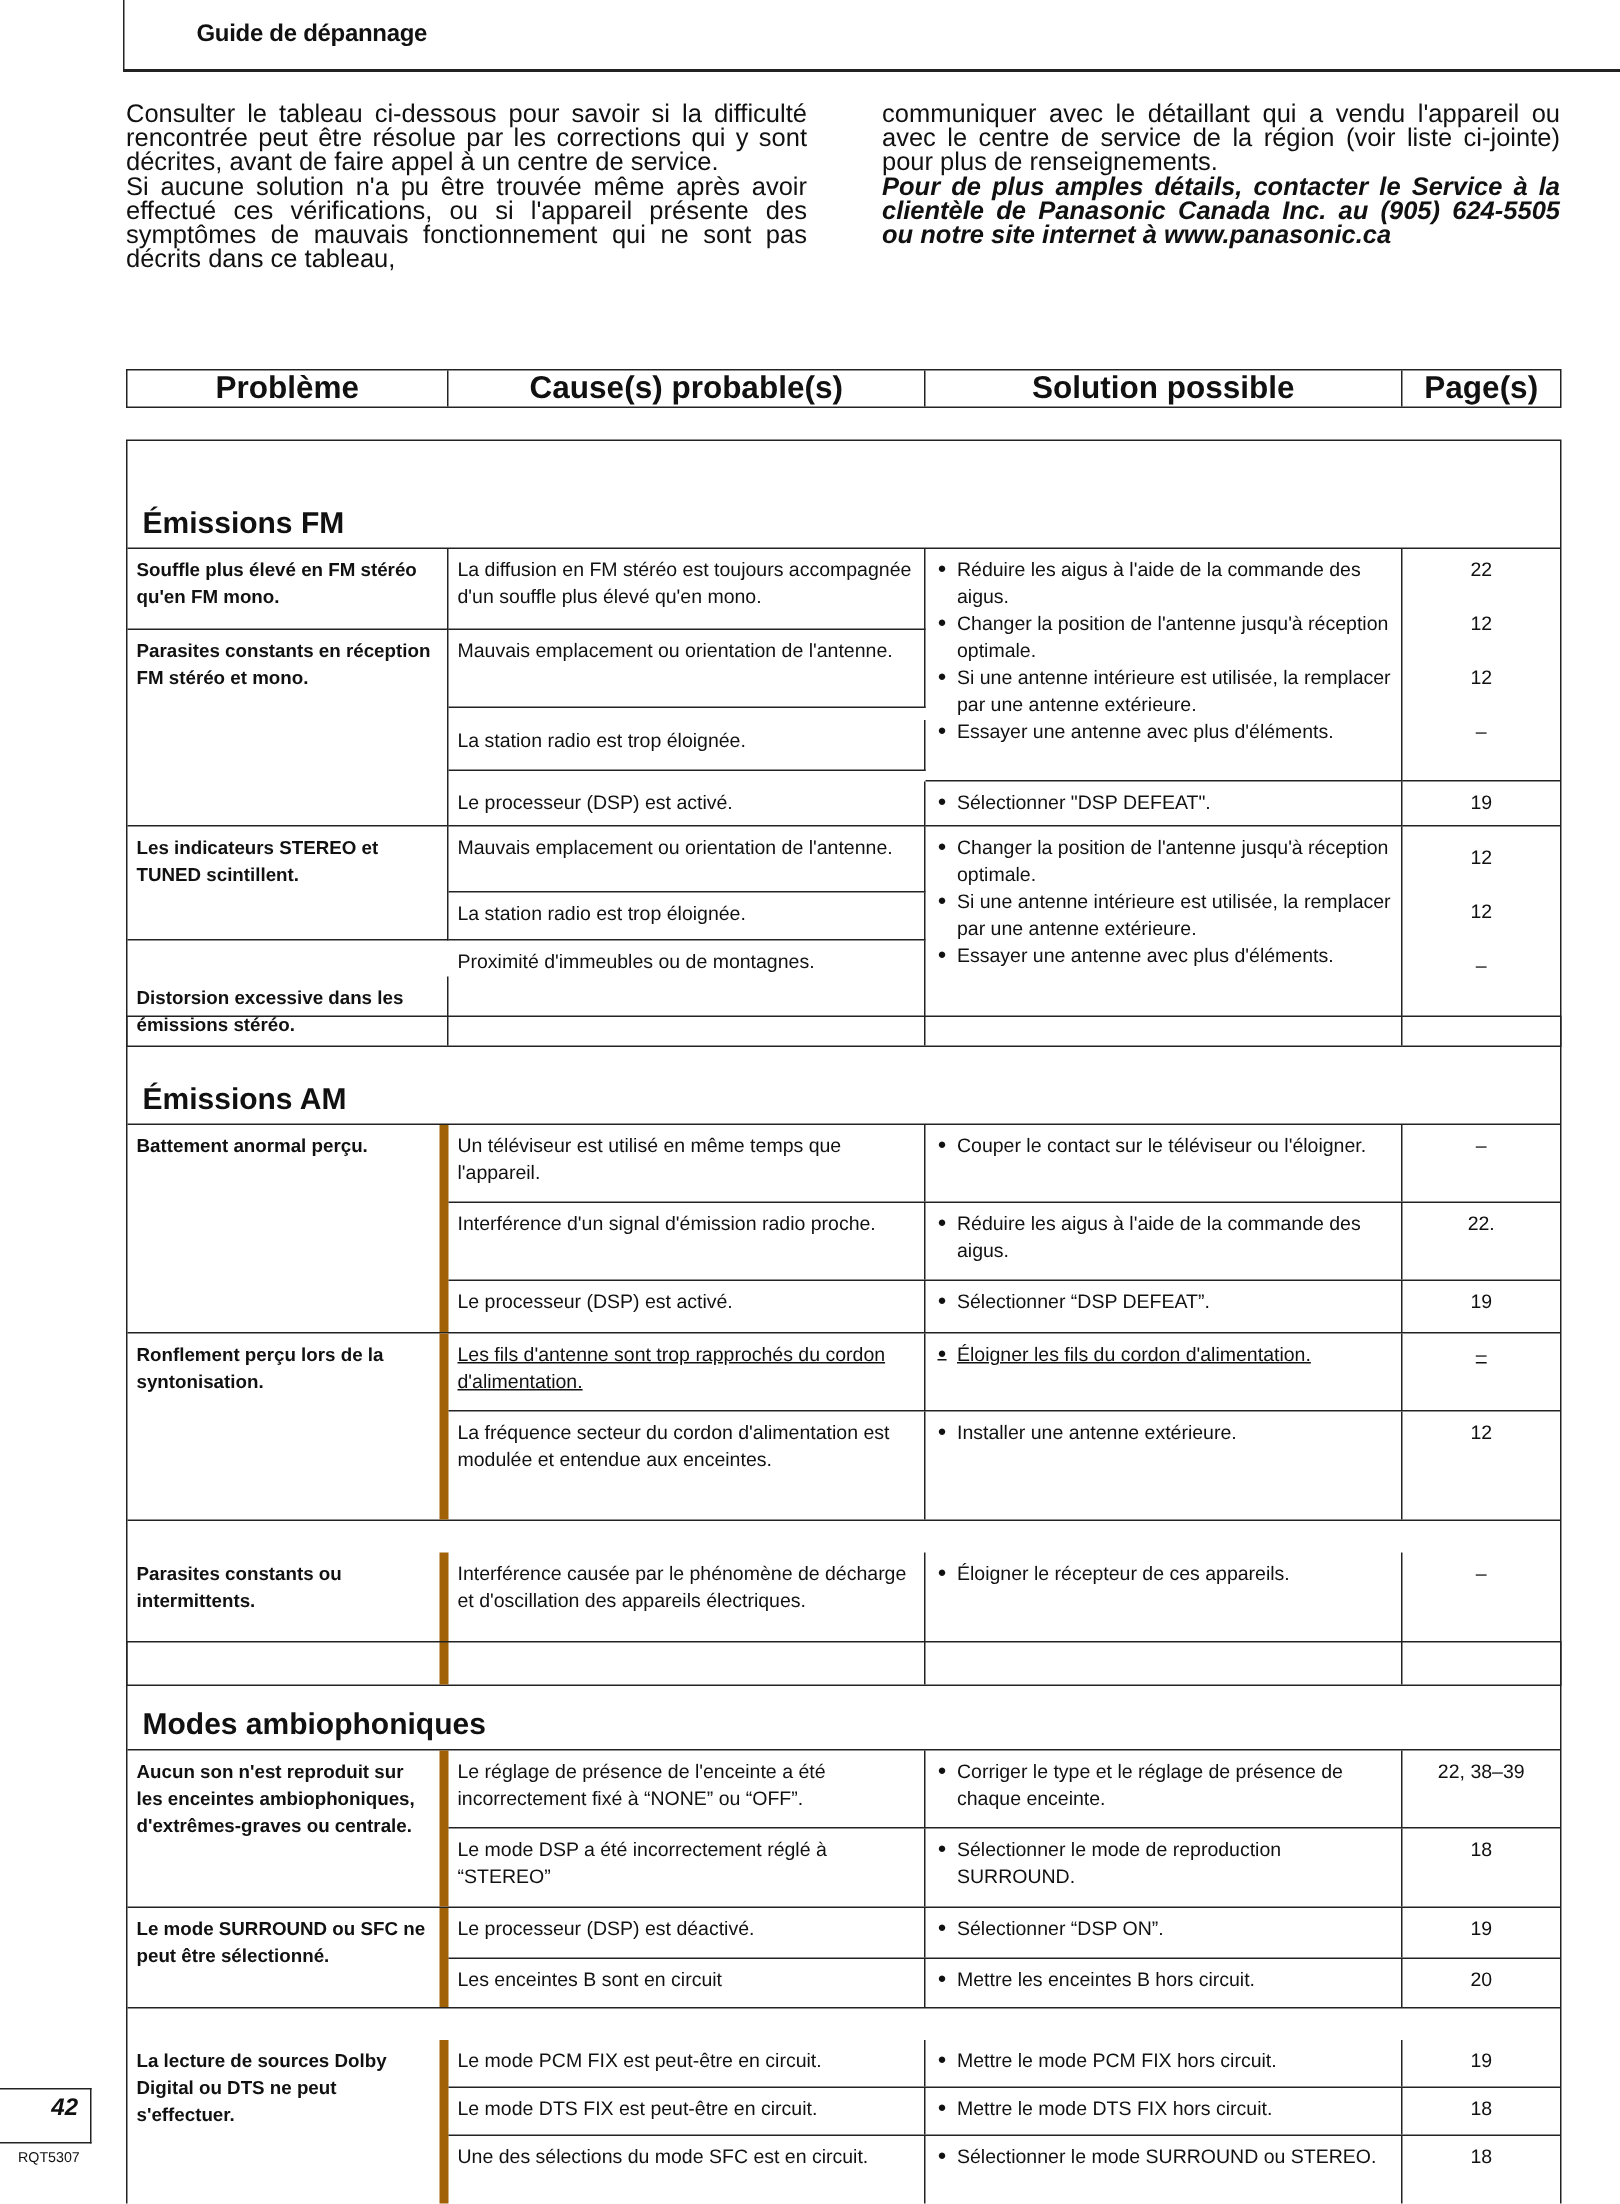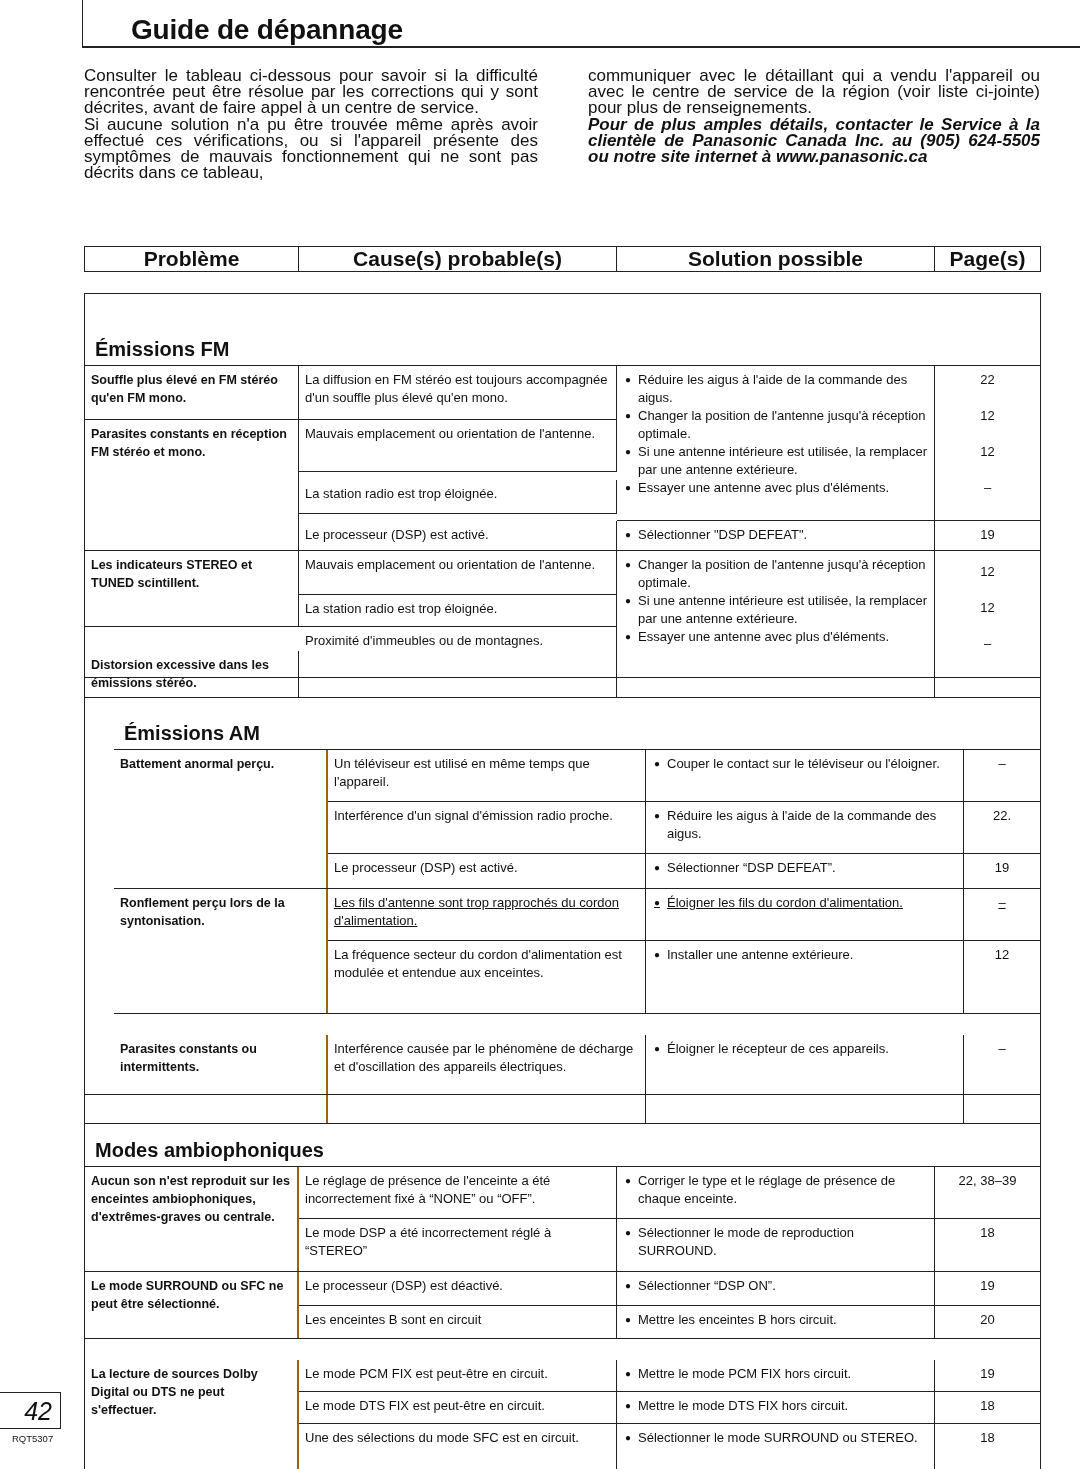--- a/index.html
+++ b/index.html
@@ -1,58 +1,58 @@
 <!DOCTYPE html>
 <html><head>
   <meta charset="utf-8">
   <style>
     * { box-sizing: border-box; margin: 0; padding: 0; }
     html, body { width: 1080px; height: 1469px; background: #fff; }
     body { position: relative; font-family: "Liberation Sans", sans-serif; color: #111; overflow: hidden; }
 
     .title-box { position: absolute; left: 82px; top: 0; width: 998px; height: 48px; border-left: 1.5px solid #222; border-bottom: 2px solid #222; }
-    .title { position: absolute; left: 48px; top: 14px; font-size: 28px; font-weight: bold; letter-spacing: -0.2px; }
+    .title { position: absolute; left: 48px; top: 14px; font-size: 16px; font-weight: bold; letter-spacing: -0.2px; }
 
     .intro { position: absolute; top: 68px; font-size: 17px; line-height: 16.2px; text-align: justify; }
     .intro.left { left: 84px; width: 454px; }
     .intro.right { left: 588px; width: 452px; }
     .intro p { margin: 0; }
     .intro .bold-it { font-weight: bold; font-style: italic; }
 
     .header-row { position: absolute; left: 84px; top: 246px; width: 957px; height: 26px; border: 1.5px solid #222; display: flex; font-weight: bold; font-size: 21px; }
     .header-row > div { display: flex; align-items: center; justify-content: center; border-right: 1px solid #222; }
     .header-row > div:last-child { border-right: none; }
     .c1 { width: 214px; }
     .c2 { width: 318px; }
     .c3 { width: 318px; }
     .c4 { flex: 1; }
 
     .section { position: absolute; left: 84px; width: 957px; border: 1.5px solid #222; }
     .section-title { height: 32px; font-size: 20px; font-weight: bold; padding: 4px 0 0 10px; border-bottom: 1.5px solid #222; margin-top: 40px; }
     .sec-rows { display: flex; flex-direction: column; }
     .prob-group { display: flex; border-bottom: 1px solid #222; }
     .prob-group:last-child { border-bottom: none; margin-top: 21px; }
-    .prob-cell { width: 214px; padding: 5px 4px 4px 6px; font-size: 12.5px; font-weight: bold; line-height: 18px; border-right: 2px solid #a16207; }
+    .prob-cell { width: 214px; padding: 5px 4px 4px 6px; font-size: 12.5px; font-weight: bold; line-height: 18px; border-right: 6px solid #a16207; }
     .cause-list { flex: 1; display: flex; flex-direction: column; }
     .cause-row { display: flex; border-bottom: 1px solid #222; flex: 1; }
     .cause-row:last-child { border-bottom: none; }
     .cause-cell { width: 318px; padding: 5px 6px; font-size: 13px; line-height: 18px; border-right: 1px solid #222; }
     .sol-cell { width: 318px; padding: 5px 6px 5px 8px; font-size: 13px; line-height: 18px; border-right: 1px solid #222; }
     .page-cell { flex: 1; padding: 5px 4px; font-size: 13px; line-height: 18px; text-align: center; }
     .sol-item { display: flex; }
     .bullet { width: 13px; flex-shrink: 0; font-size: 10px; line-height: 18px; }
     .page-item { display: block; }
 
     
     .fm-grid { display: grid; grid-template-columns: 214px 318px 318px 1fr; }
     .g { border-right: 1px solid #222; border-bottom: 1px solid #222; }
     .g.nr { border-right: none; }
     .g.nb { border-bottom: none; }
 
-    .page-number { position: absolute; left: 0; top: 1392px; width: 61px; height: 37px; border: 1.5px solid #222; border-left: none; font-size: 25px; font-weight: normal; font-style: italic; text-align: right; padding: 4px 8px 0 0; }
+    .page-number { position: absolute; left: 0; top: 1392px; width: 61px; height: 37px; border: 1.5px solid #222; border-left: none; font-size: 16px; font-weight: bold; font-style: italic; text-align: right; padding: 4px 8px 0 0; }
     .doc-code { position: absolute; left: 12px; top: 1433px; font-size: 9.5px; }
   </style>
 </head>
 <body>
 
 <div class="title-box">
   <h1 class="title">Guide de dépannage</h1>
 </div>
 
 <div class="intro left">
@@ -135,21 +135,21 @@
     <div class="g page-cell nr nb" style="grid-row:5 / span 3;grid-column:4;padding-top:12px;">
       <span class="page-item" style="height:36px;">12</span>
       <span class="page-item" style="height:36px;">12</span>
       <span class="page-item" style="height:36px;">–</span>
     </div>
     <div class="g prob-cell nb" style="grid-row:7;grid-column:1;height:46px;margin-top:24px;">Distorsion excessive dans les émissions stéréo.</div>
     <div class="g cause-cell nb" style="grid-row:7;grid-column:2;">Proximité d'immeubles ou de montagnes.</div>
   </div>
 </div>
 
-<div class="section" id="sec-am" style="top:677px;padding-left:29px;">
+<div class="section" id="sec-am" style="top:677px;">
   <div class="section-title">Émissions AM</div>
   <div class="sec-rows" id="am-rows">
       <div class="prob-group">
         <div class="prob-cell">Battement anormal perçu.</div>
         <div class="cause-list">
           <div class="cause-row" style="min-height: 52px;">
             <div class="cause-cell">Un téléviseur est utilisé en même temps que l'appareil.</div>
             <div class="sol-cell">
               <div class="sol-item">
                 <span class="bullet">●</span>

